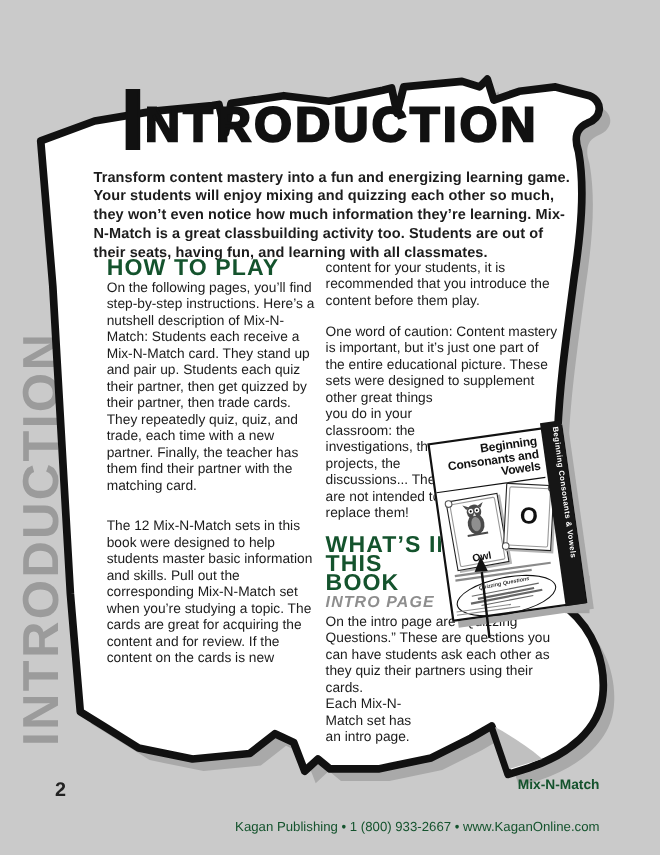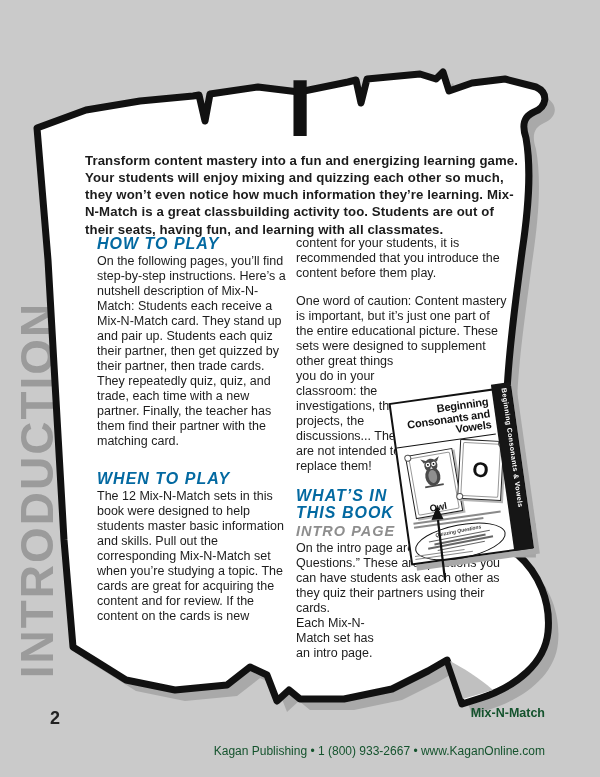--- a/index.html
+++ b/index.html
@@ -13,21 +13,21 @@
   .page-title{position:absolute;left:0;top:70px;width:600px;display:flex;justify-content:center;
     align-items:baseline;color:#111;}
   .title-initial{font-size:78px;font-weight:bold;line-height:0.8;-webkit-text-stroke:2px #111;
     transform:translateY(7px);letter-spacing:0;}
   .title-rest{font-size:44px;font-weight:bold;letter-spacing:3px;-webkit-text-stroke:2.2px #111;}
   .intro-para{position:absolute;left:85px;top:152px;width:440px;font-size:13.2px;font-weight:bold;
     line-height:1.3;letter-spacing:0.1px;}
   .col{position:absolute;font-size:12.5px;line-height:15px;}
   .col-left{left:97px;top:236px;width:197px;}
   .col-right{left:296px;top:236px;width:213px;}
-  h3.sec{font-size:16px;font-weight:bold;letter-spacing:1px;margin:0 0 3px 0;color:#0369a1;font-style:italic;}
+  h3.sec{font-size:21px;font-weight:bold;letter-spacing:1px;margin:0 0 3px 0;color:#14532d;}
   .sec-sub{font-size:14.5px;font-weight:bold;font-style:italic;color:#8e8e8e;letter-spacing:1px;
     margin:1px 0 2px 0;}
   .para{margin:0 0 0 0;}
   .gap{height:9px;}
   .gap-lg{height:13px;}
   .narrow1{width:108px;}
   .narrow2{width:95px;}
   
   .card-fig{position:absolute;left:399px;top:394px;width:120px;height:160px;
     transform:rotate(-8deg);z-index:3;}
@@ -75,30 +75,30 @@
   <svg class="paper-svg" width="600" height="777" viewBox="0 0 600 777">
     <path transform="translate(10,11)" fill="#a9a9a9" d="M37,128 L86,110 L140,101 L193,96 L199,95 L205,121 L210,94 L258,87 L299,92 L348,82 L356,80 L361,103 L367,79 L420,74 L436,79 L443,72 L449,91 L472,83 L505,79 L536,87 C549,93 547,107 534,112 C525,116 521,123 526,138 C532,172 528,212 522,252 C515,306 509,346 507,392 C505,436 507,480 513,527 L517,554 C539,573 551,602 548,632 C545,663 517,686 481,698 L462,704 L447,660 L428,671 L392,689 L344,699 L300,699 L289,690 L277,701 L267,675 L250,667 L227,685 L175,690 L126,680 L94,660 L73,647 L64,540 L56,400 L48,260 Z"></path>
     <path fill="#ffffff" stroke="#111" stroke-width="7" stroke-linejoin="round" d="M37,128 L86,110 L140,101 L193,96 L199,95 L205,121 L210,94 L258,87 L299,92 L348,82 L356,80 L361,103 L367,79 L420,74 L436,79 L443,72 L449,91 L472,83 L505,79 L536,87 C549,93 547,107 534,112 C525,116 521,123 526,138 C532,172 528,212 522,252 C515,306 509,346 507,392 C505,436 507,480 513,527 L517,554 C539,573 551,602 548,632 C545,663 517,686 481,698 L462,704 L447,660 L428,671 L392,689 L344,699 L300,699 L289,690 L277,701 L267,675 L250,667 L227,685 L175,690 L126,680 L94,660 L73,647 L64,540 L56,400 L48,260 Z"></path>
     <path fill="#c0c0c0" d="M450,661 L463,699 L493,690 C478,677 463,668 450,661 Z"></path>
   </svg>
 
   <div class="content">
 
     <div class="page-title">
       <span class="title-initial">I</span>
+        <span class="title-rest">NTRODUCTION</span>
     </div>
 
     <div class="intro-para">Transform content mastery into a fun and energizing learning game. Your students will enjoy mixing and quizzing each other so much, they won’t even notice how much information they’re learning. Mix-N-Match is a great classbuilding activity too. Students are out of their seats, having fun, and learning with all classmates.</div>
 
     <div class="col col-left">
       <h3 class="sec">HOW TO PLAY</h3>
       <div class="para">On the following pages, you’ll find step-by-step instructions. Here’s a nutshell description of Mix-N-Match: Students each receive a Mix-N-Match card. They stand up and pair up. Students each quiz their partner, then get quizzed by their partner, then trade cards. They repeatedly quiz, quiz, and trade, each time with a new partner. Finally, the teacher has them find their partner with the matching card.</div>
       <div class="gap"></div>
       <div class="gap-lg"></div>
-      <h3 class="sec">WHEN TO PLAY</h3>
       <div class="para">The 12 Mix-N-Match sets in this book were designed to help students master basic information and skills. Pull out the corresponding Mix-N-Match set when you’re studying a topic. The cards are great for acquiring the content and for review. If the content on the cards is new</div>
     </div>
 
     <div class="col col-right">
       <div class="para">content for your students, it is recommended that you introduce the content before them play.</div>
       <div class="gap-lg"></div>
       <div class="para">One word of caution: Content mastery is important, but it’s just one part of the entire educational picture. These sets were designed to supplement other great things</div>
       <div class="para narrow1">you do in your classroom: the investigations, the projects, the discussions... They are not intended to replace them!</div>
       <div class="gap-lg"></div>
       <h3 class="sec" style="width:125px;line-height:17px;">WHAT’S IN THIS BOOK</h3>

